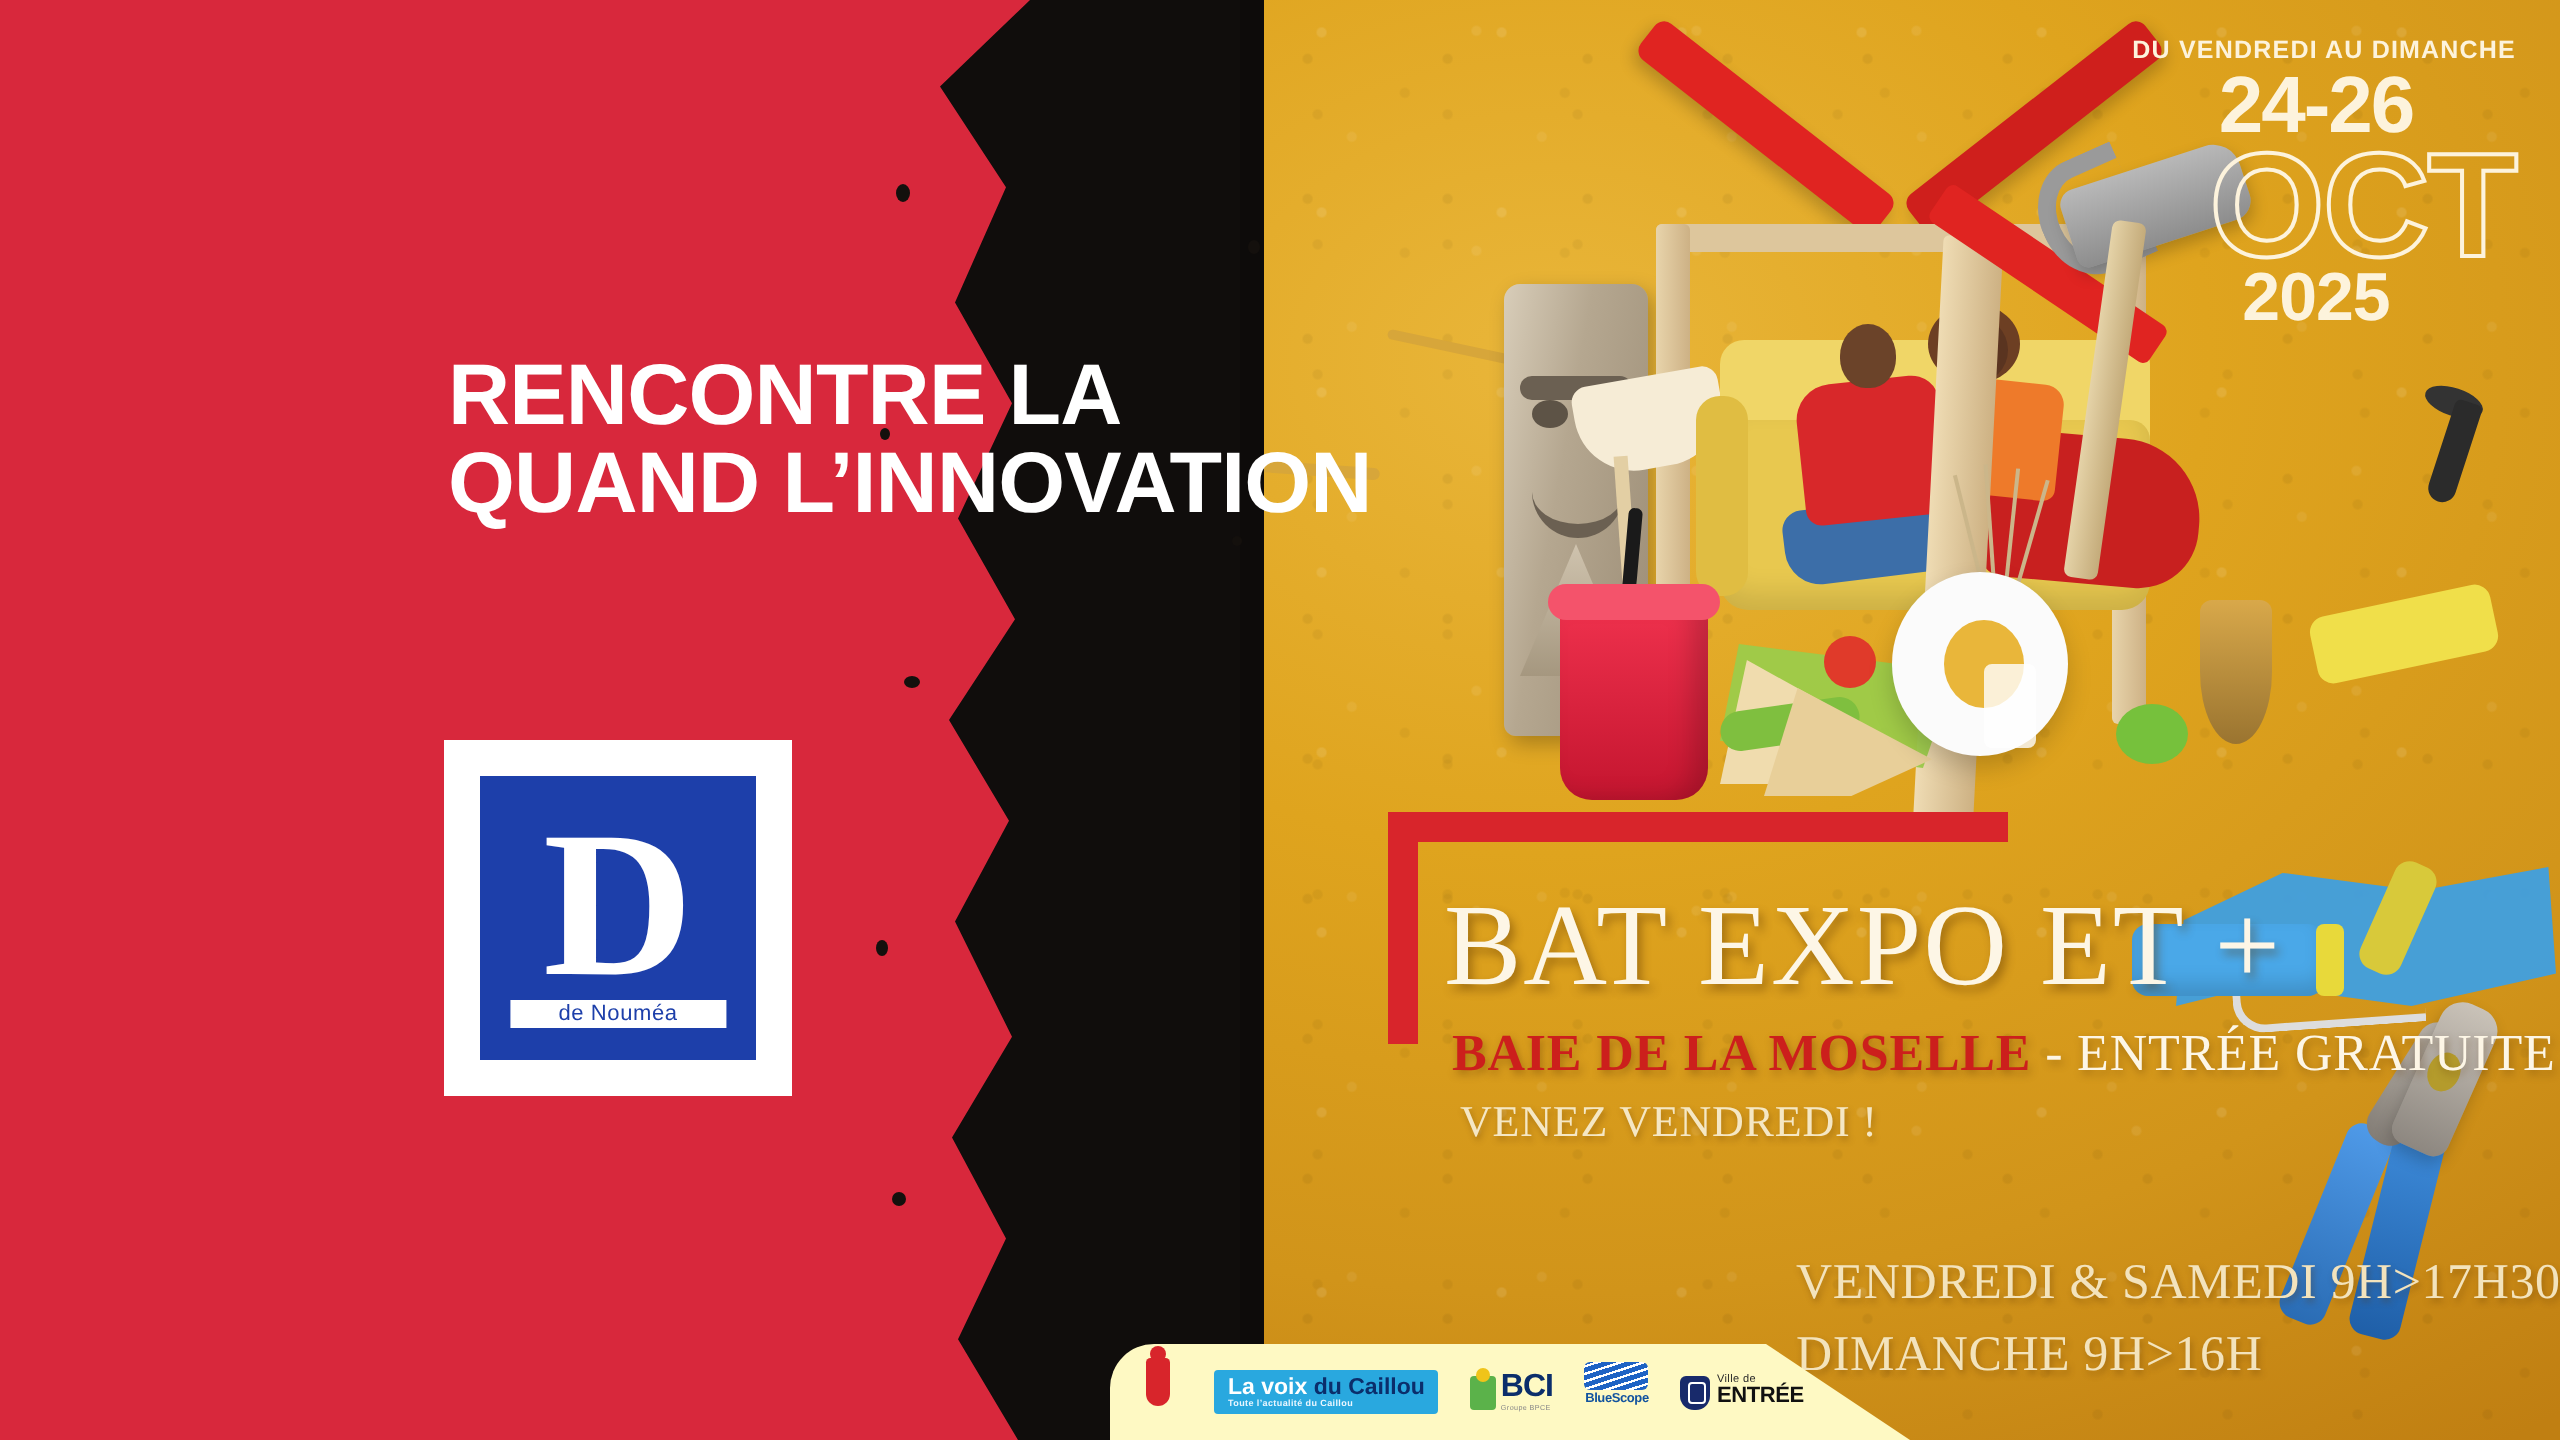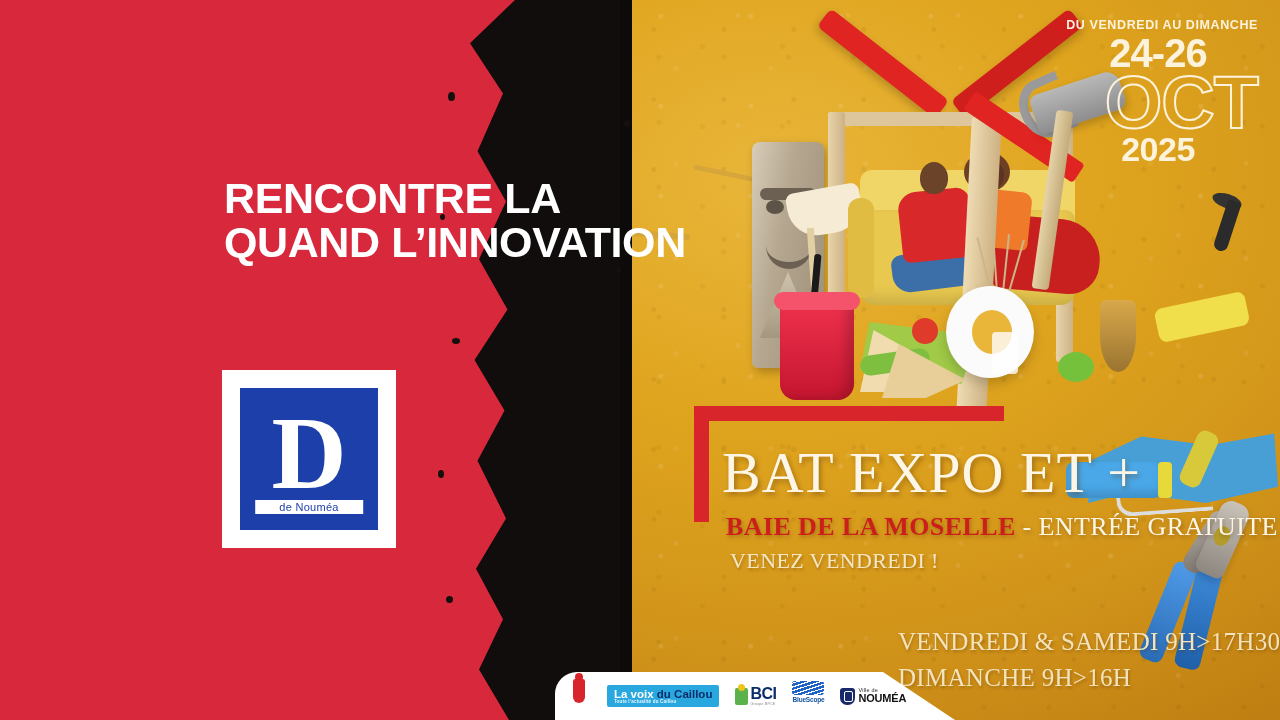--- a/index.html
+++ b/index.html
@@ -240,21 +240,21 @@
     font-size:22px;letter-spacing:.4px;text-shadow:1px 2px 3px rgba(90,50,0,.35);}
   .redbar{position:absolute;left:162px;top:572px;background:#cc1414;padding:6px 16px 7px 16px;
     box-shadow:0 3px 7px rgba(80,30,0,.35);}
   .redbar span{color:#fbe9e9;font-family:"Liberation Serif",serif;font-size:21px;letter-spacing:.6px;white-space:nowrap;}
   .hours{position:absolute;left:338px;top:612px;color:#f3e3bc;font-family:"Liberation Serif",serif;
     font-size:25px;line-height:1.42;letter-spacing:.3px;text-shadow:1px 2px 3px rgba(90,50,0,.35);}
   .hours span{display:block;white-space:nowrap;}
 
   
   .sponsorbar{
-    position:absolute;left:555px;top:672px;width:400px;height:48px;background:#ffffff;
+    position:absolute;left:555px;top:672px;width:400px;height:48px;background:#fef9c3;
     border-radius:22px 0 0 0;
     clip-path:polygon(0 0,82% 0,100% 100%,0 100%);
     z-index:28;display:flex;align-items:center;
   }
   .sp-items{display:flex;align-items:center;gap:16px;padding-left:52px;}
   .sp{display:flex;align-items:center;height:30px;}
   .sp-caillou{background:#29a8df;color:#fff;font-size:11.5px;font-weight:700;padding:3px 7px;border-radius:2px;
     line-height:1.05;white-space:nowrap;}
   .sp-caillou b{color:#0b2e6b;}
   .sp-caillou i{display:block;font-style:normal;font-size:4.5px;color:#eaf6ff;letter-spacing:.2px;}
@@ -435,19 +435,19 @@
         </div>
       </div>
       <div class="sp sp-blue">
         <div class="bs-wave"></div>
         <div class="bs-txt">BlueScope</div>
       </div>
       <div class="sp sp-noumea">
         <div class="nm-crest"></div>
         <div class="nm-txt">
           <div class="nm-small">Ville de</div>
-          <div class="nm-big">NOUMÉA</div>
+          <div class="nm-big">ENTRÉE</div>
         </div>
       </div>
     </div>
   </div>
 
 </div>
 
 </body></html>

